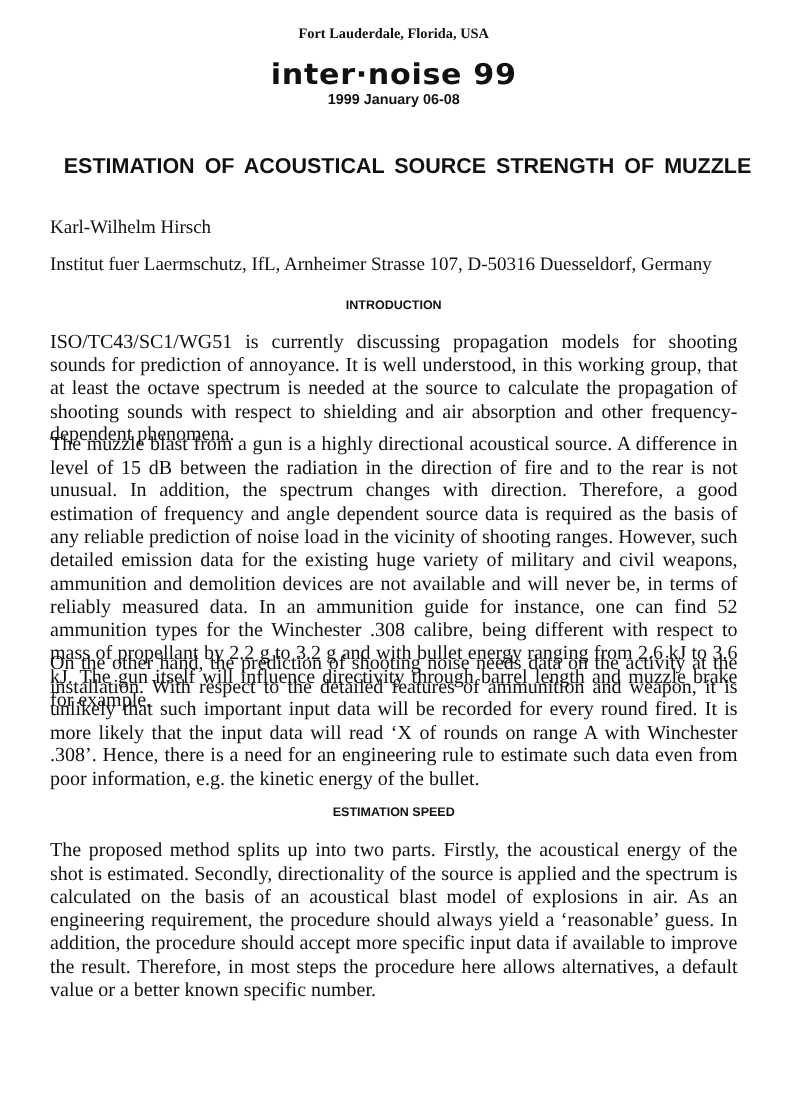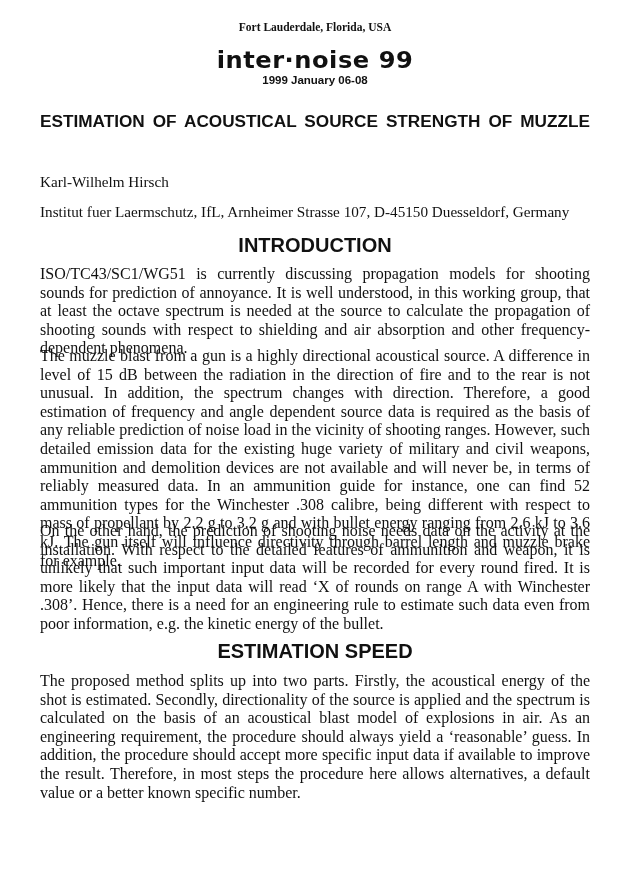--- a/index.html
+++ b/index.html
@@ -47,21 +47,21 @@
       position: absolute;
       left: 40px;
       width: 550px;
       top: 111px;
       font-family: "Liberation Sans", sans-serif;
       font-weight: bold;
       font-size: 17.2px;
       line-height: 21px;
       text-align: justify;
       text-align-last: left;
-      margin: 0;
+      margin: 11px;
     }
     .paper-title .t-line {
       display: block;
       text-align: justify;
       text-align-last: justify;
     }
     .paper-title .t-line.last {
       text-align-last: left;
     }
     .author {
@@ -81,21 +81,21 @@
       font-size: 15.2px;
       line-height: 18px;
     }
     .section-heading {
       position: absolute;
       left: 0;
       width: 630px;
       text-align: center;
       font-family: "Liberation Sans", sans-serif;
       font-weight: bold;
-      font-size: 20px;
+      font-size: 10px;
       line-height: 16px;
       margin: 0;
     }
     .para {
       position: absolute;
       left: 40px;
       width: 550px;
       font-family: "Liberation Serif", serif;
       font-size: 16px;
       line-height: 18.6px;
@@ -108,21 +108,21 @@
 
 <div class="conf-header conf-location">Fort Lauderdale, Florida, USA</div>
 <div class="conf-header conf-logo">inter·noise 99</div>
 <div class="conf-header conf-dates">1999 January 06-08</div>
 
 <h1 class="paper-title">
   <span class="t-line">ESTIMATION OF ACOUSTICAL SOURCE STRENGTH OF MUZZLE</span>
 </h1>
 
 <div class="author">Karl-Wilhelm Hirsch</div>
-<div class="affiliation">Institut fuer Laermschutz, IfL, Arnheimer Strasse 107, D-45150 Duesseldorf, Germany</div>
+<div class="affiliation">Institut fuer Laermschutz, IfL, Arnheimer Strasse 107, D-50316 Duesseldorf, Germany</div>
 
 <h2 class="section-heading" style="top:237px;">INTRODUCTION</h2>
 
 <p class="para" style="top:265px;">ISO/TC43/SC1/WG51 is currently discussing propagation models for shooting sounds for prediction of annoyance. It is well understood, in this working group, that at least the octave spectrum is needed at the source to calculate the propagation of shooting sounds with respect to shielding and air absorption and other frequency-dependent phenomena.</p>
 <p class="para" style="top:347px;">The muzzle blast from a gun is a highly directional acoustical source. A difference in level of 15 dB between the radiation in the direction of fire and to the rear is not unusual. In addition, the spectrum changes with direction. Therefore, a good estimation of frequency and angle dependent source data is required as the basis of any reliable prediction of noise load in the vicinity of shooting ranges. However, such detailed emission data for the existing huge variety of military and civil weapons, ammunition and demolition devices are not available and will never be, in terms of reliably measured data. In an ammunition guide for instance, one can find 52 ammunition types for the Winchester .308 calibre, being different with respect to mass of propellant by 2.2 g to 3.2 g and with bullet energy ranging from 2.6 kJ to 3.6 kJ. The gun itself will influence directivity through barrel length and muzzle brake for example.</p>
 <p class="para" style="top:522px;">On the other hand, the prediction of shooting noise needs data on the activity at the installation. With respect to the detailed features of ammunition and weapon, it is unlikely that such important input data will be recorded for every round fired. It is more likely that the input data will read ‘X of rounds on range A with Winchester .308’. Hence, there is a need for an engineering rule to estimate such data even from poor information, e.g. the kinetic energy of the bullet.</p>
 
 <h2 class="section-heading" style="top:643px;">ESTIMATION SPEED</h2>
 
 <p class="para" style="top:672px;">The proposed method splits up into two parts. Firstly, the acoustical energy of the shot is estimated. Secondly, directionality of the source is applied and the spectrum is calculated on the basis of an acoustical blast model of explosions in air. As an engineering requirement, the procedure should always yield a ‘reasonable’ guess. In addition, the procedure should accept more specific input data if available to improve the result. Therefore, in most steps the procedure here allows alternatives, a default value or a better known specific number.</p>

